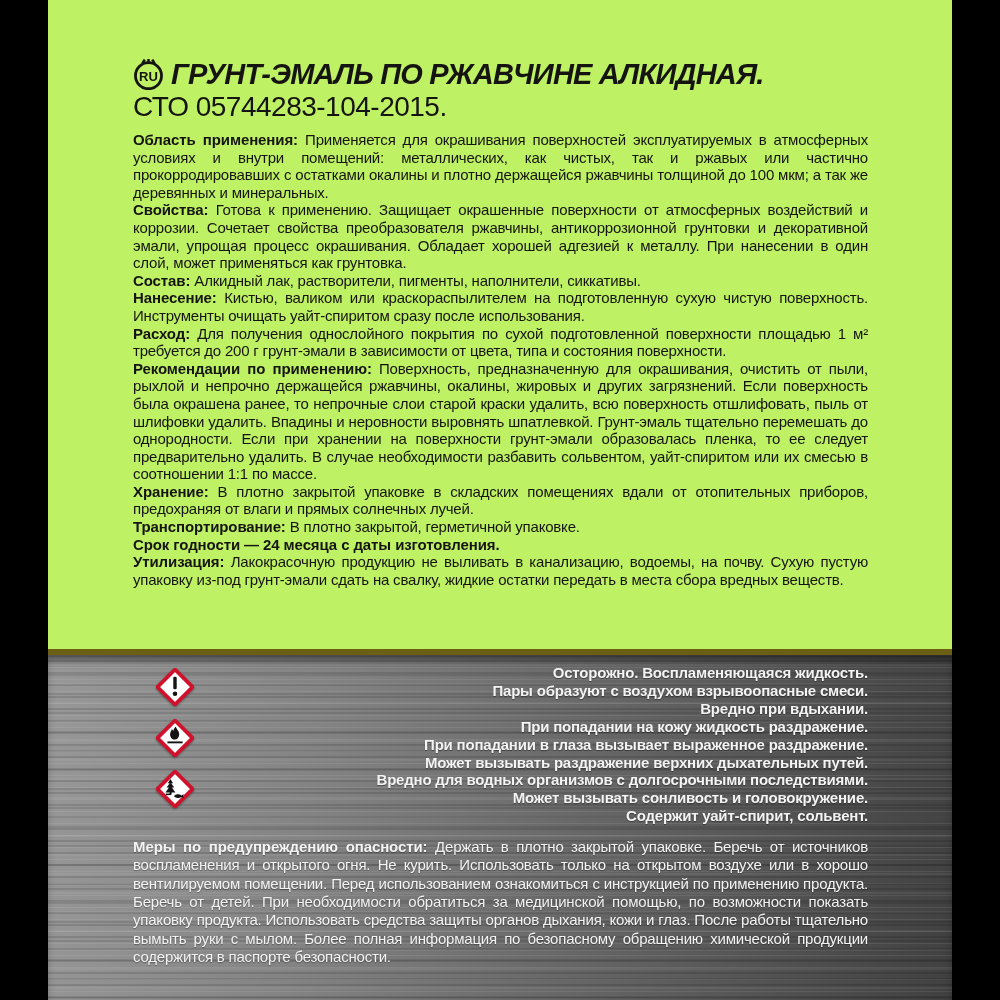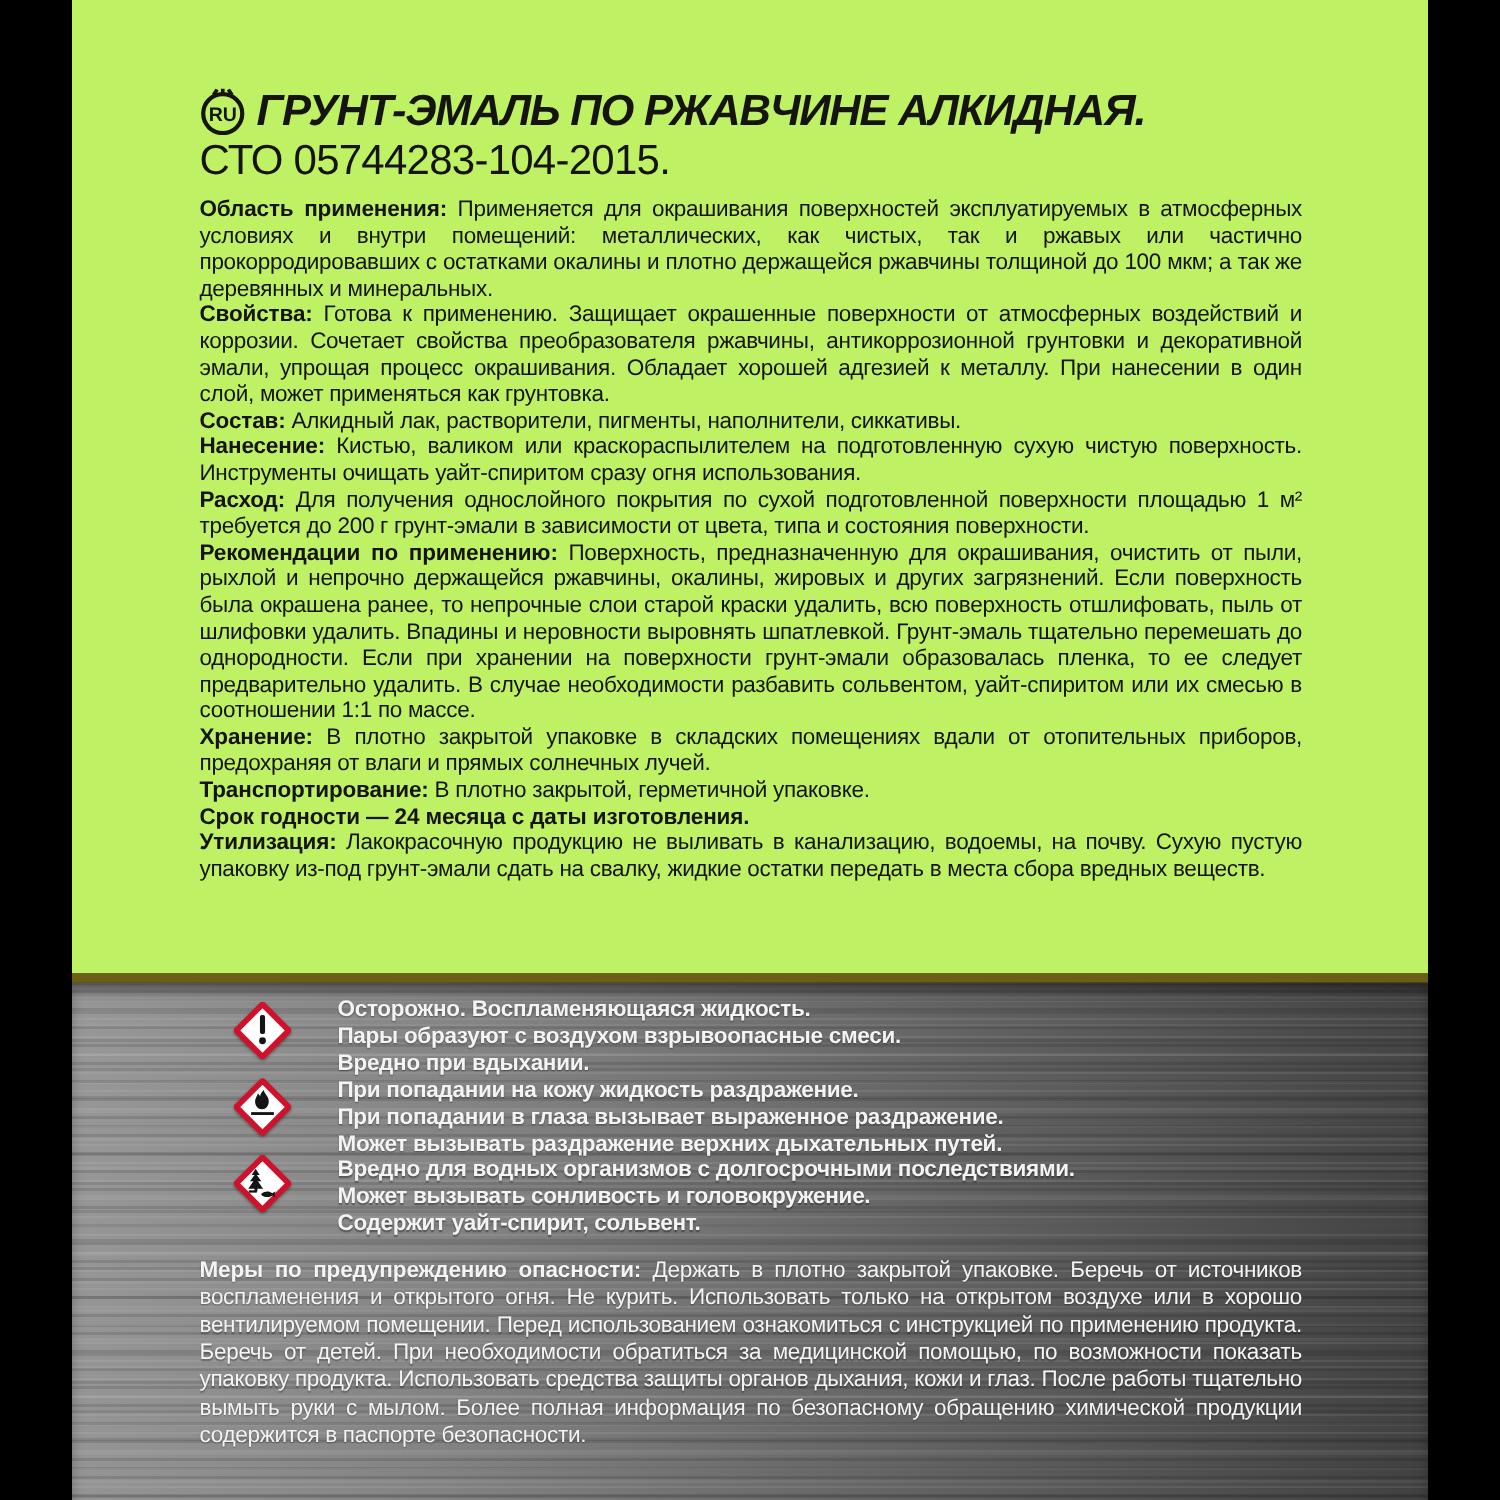--- a/index.html
+++ b/index.html
@@ -45,21 +45,21 @@
     box-shadow: inset 0 8px 10px -3px rgba(0,0,0,.5);
     color:#f4f4f4;
     padding:9px 84px 0 85px;
   }
   .hazardBlock{display:flex;}
   .pictoCol{
     flex:none;width:100px;display:flex;flex-direction:column;
     align-items:center;gap:13px;padding-top:4px;margin-left:-8px;
   }
   .picto{width:38px;height:38px;filter:drop-shadow(0 1px 1px rgba(0,0,0,.4));}
-  .hazardLines{flex:1;padding-top:0;}
+  .hazardLines{flex:1;padding-top:0;text-align:right;}
   .hz{
     font-size:15px;font-weight:bold;line-height:17.9px;margin:0;
     text-shadow:0 1px 1px rgba(0,0,0,.4);letter-spacing:-0.2px;
   }
   .measures{
     margin:13px 0 0 0;font-size:15px;line-height:18.3px;text-align:justify;
     letter-spacing:-0.2px;text-shadow:0 1px 1px rgba(0,0,0,.35);
   }
   .measures b{letter-spacing:-0.1px;}
 </style>
@@ -76,21 +76,21 @@
           <path d="M30 14 L38 2 M50 10 L50 0 M70 14 L62 2" stroke="#161411" stroke-width="8" fill="none"></path>
           <text x="50" y="70" text-anchor="middle" font-family="Liberation Sans, sans-serif" font-size="42" font-weight="bold" fill="#161411">RU</text>
         </svg>
         <div class="pTitle">ГРУНТ-ЭМАЛЬ ПО РЖАВЧИНЕ АЛКИДНАЯ.</div>
       </div>
       <div class="pStd">СТО 05744283-104-2015.</div>
 
       <p class="sec"><b>Область применения:</b> <span>Применяется для окрашивания поверхностей эксплуатируемых в атмосферных условиях и внутри помещений: металлических, как чистых, так и ржавых или частично прокорродировавших с остатками окалины и плотно держащейся ржавчины толщиной до 100 мкм; а так же деревянных и минеральных.</span></p>
       <p class="sec"><b>Свойства:</b> <span>Готова к применению. Защищает окрашенные поверхности от атмосферных воздействий и коррозии. Сочетает свойства преобразователя ржавчины, антикоррозионной грунтовки и декоративной эмали, упрощая процесс окрашивания. Обладает хорошей адгезией к металлу. При нанесении в один слой, может применяться как грунтовка.</span></p>
       <p class="sec"><b>Состав:</b> <span>Алкидный лак, растворители, пигменты, наполнители, сиккативы.</span></p>
-      <p class="sec"><b>Нанесение:</b> <span>Кистью, валиком или краскораспылителем на подготовленную сухую чистую поверхность. Инструменты очищать уайт-спиритом сразу огня использования.</span></p>
+      <p class="sec"><b>Нанесение:</b> <span>Кистью, валиком или краскораспылителем на подготовленную сухую чистую поверхность. Инструменты очищать уайт-спиритом сразу после использования.</span></p>
       <p class="sec"><b>Расход:</b> <span>Для получения однослойного покрытия по сухой подготовленной поверхности площадью 1 м² требуется до 200 г грунт-эмали в зависимости от цвета, типа и состояния поверхности.</span></p>
       <p class="sec"><b>Рекомендации по применению:</b> <span>Поверхность, предназначенную для окрашивания, очистить от пыли, рыхлой и непрочно держащейся ржавчины, окалины, жировых и других загрязнений. Если поверхность была окрашена ранее, то непрочные слои старой краски удалить, всю поверхность отшлифовать, пыль от шлифовки удалить. Впадины и неровности выровнять шпатлевкой. Грунт-эмаль тщательно перемешать до однородности. Если при хранении на поверхности грунт-эмали образовалась пленка, то ее следует предварительно удалить. В случае необходимости разбавить сольвентом, уайт-спиритом или их смесью в соотношении 1:1 по массе.</span></p>
       <p class="sec"><b>Хранение:</b> <span>В плотно закрытой упаковке в складских помещениях вдали от отопительных приборов, предохраняя от влаги и прямых солнечных лучей.</span></p>
       <p class="sec"><b>Транспортирование:</b> <span>В плотно закрытой, герметичной упаковке.</span></p>
       <p class="sec"><b>Срок годности — 24 месяца с даты изготовления.</b> <span></span></p>
       <p class="sec"><b>Утилизация:</b> <span>Лакокрасочную продукцию не выливать в канализацию, водоемы, на почву. Сухую пустую упаковку из-под грунт-эмали сдать на свалку, жидкие остатки передать в места сбора вредных веществ.</span></p>
     </div>
 
     <div class="gray">
       <div class="hazardBlock">

